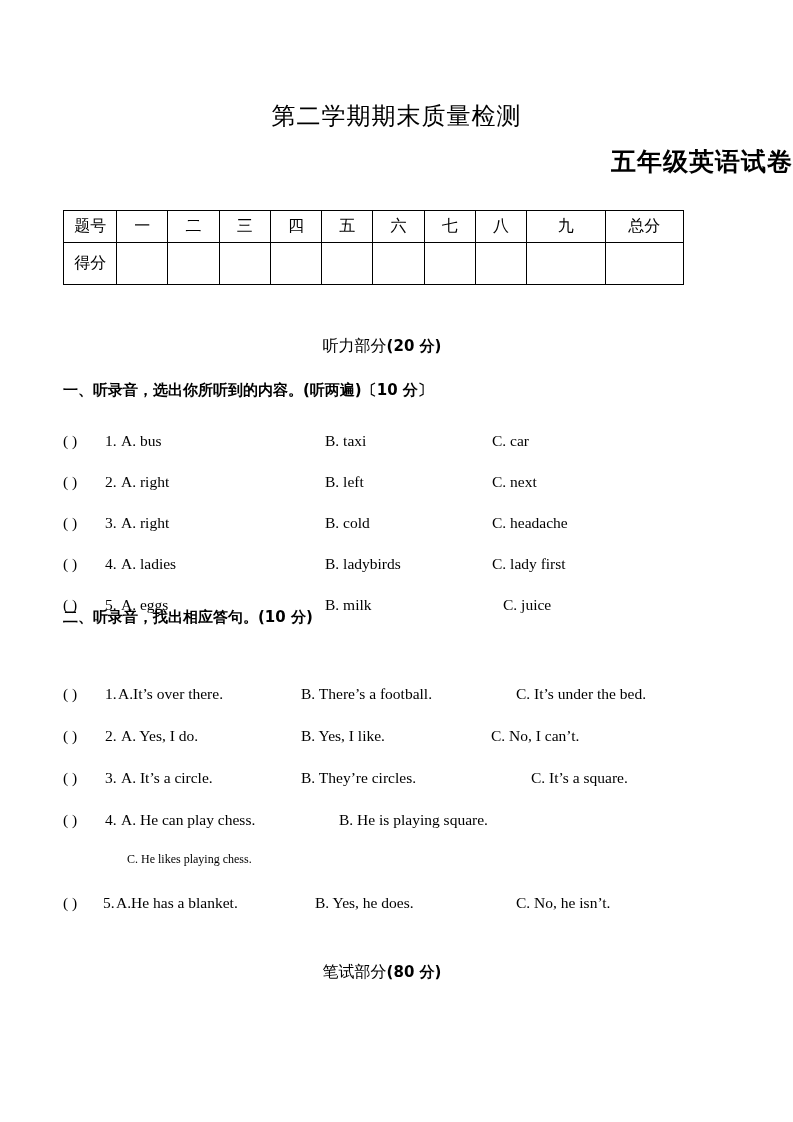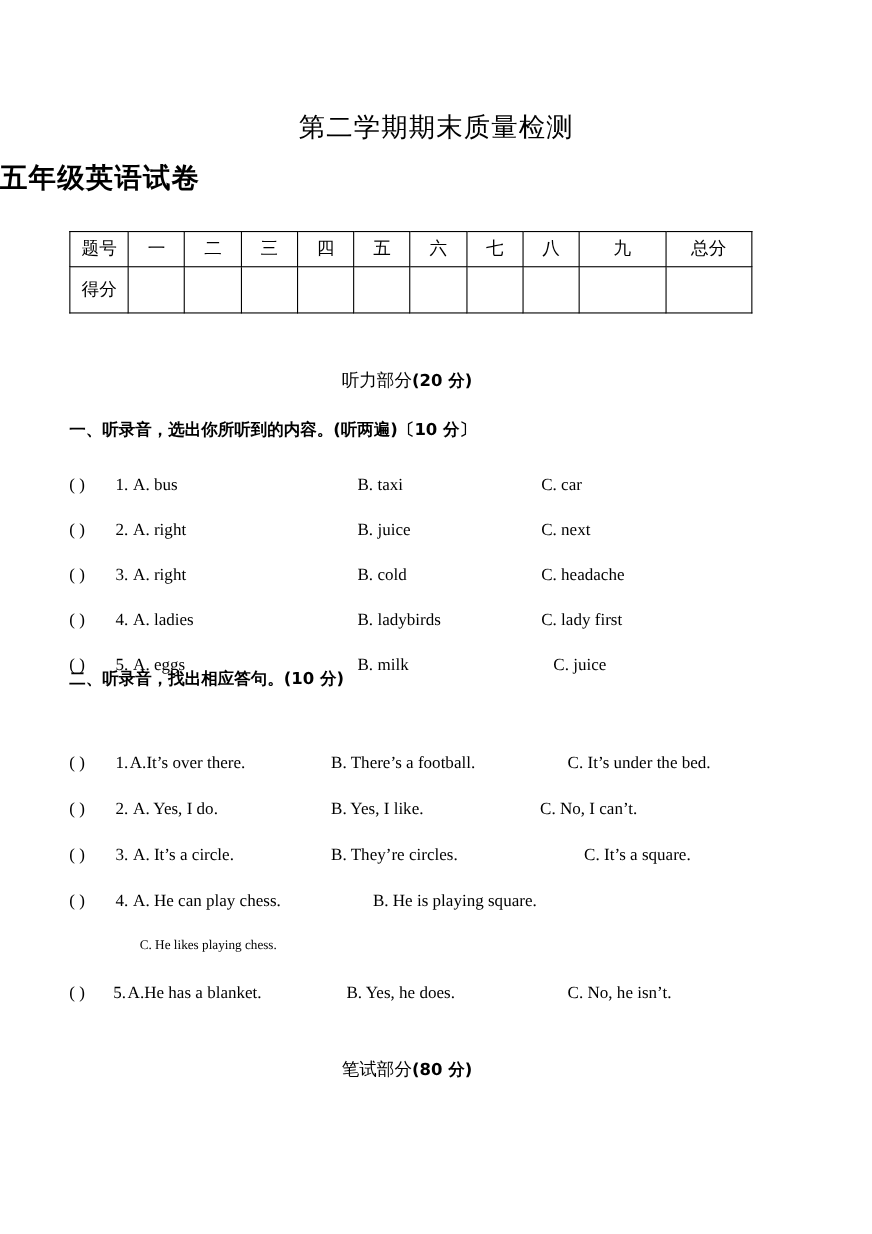--- a/index.html
+++ b/index.html
@@ -31,21 +31,21 @@
     font-family: "DejaVu Serif", "Liberation Serif", serif;
     font-size: 24px;
     letter-spacing: 1px;
     font-weight: 400;
   }
   .doc-subtitle {
     position: absolute;
     left: 0;
     top: 145px;
     width: 793px;
-    text-align: left;
+    text-align: right;
     font-family: "DejaVu Sans", "Liberation Sans", sans-serif;
     font-size: 25px;
     font-weight: 700;
     letter-spacing: 1px;
   }
   .doc-meta {
     position: absolute;
     left: 0;
     top: 188px;
     width: 793px;
@@ -83,20 +83,21 @@
 
   
   .part-heading {
     position: absolute;
     left: 0;
     width: 740px;
     text-align: center;
     font-family: "DejaVu Serif", "Liberation Serif", serif;
     font-size: 16px;
     font-weight: 400;
+    padding-left: 12px;
   }
   .part-heading .pts-bold {
     font-family: "DejaVu Sans", "Liberation Sans", sans-serif;
     font-weight: 700;
     font-size: 15px;
   }
   #listening-part-heading { top: 336px; }
   #written-part-heading   { top: 962px; }
 
   
@@ -182,21 +183,21 @@
     <span class="opt" style="left:0px;">(    )</span>
     <span class="opt" style="left:42px;">1.</span>
     <span class="opt" style="left:58px;">A. bus</span>
     <span class="opt" style="left:262px;">B. taxi</span>
     <span class="opt" style="left:429px;">C. car</span>
   </div>
   <div class="question-row" style="top:473px;">
     <span class="opt" style="left:0px;">(    )</span>
     <span class="opt" style="left:42px;">2.</span>
     <span class="opt" style="left:58px;">A. right</span>
-    <span class="opt" style="left:262px;">B. juice</span>
+    <span class="opt" style="left:262px;">B. left</span>
     <span class="opt" style="left:429px;">C. next</span>
   </div>
   <div class="question-row" style="top:514px;">
     <span class="opt" style="left:0px;">(    )</span>
     <span class="opt" style="left:42px;">3.</span>
     <span class="opt" style="left:58px;">A. right</span>
     <span class="opt" style="left:262px;">B. cold</span>
     <span class="opt" style="left:429px;">C. headache</span>
   </div>
   <div class="question-row" style="top:555px;">

